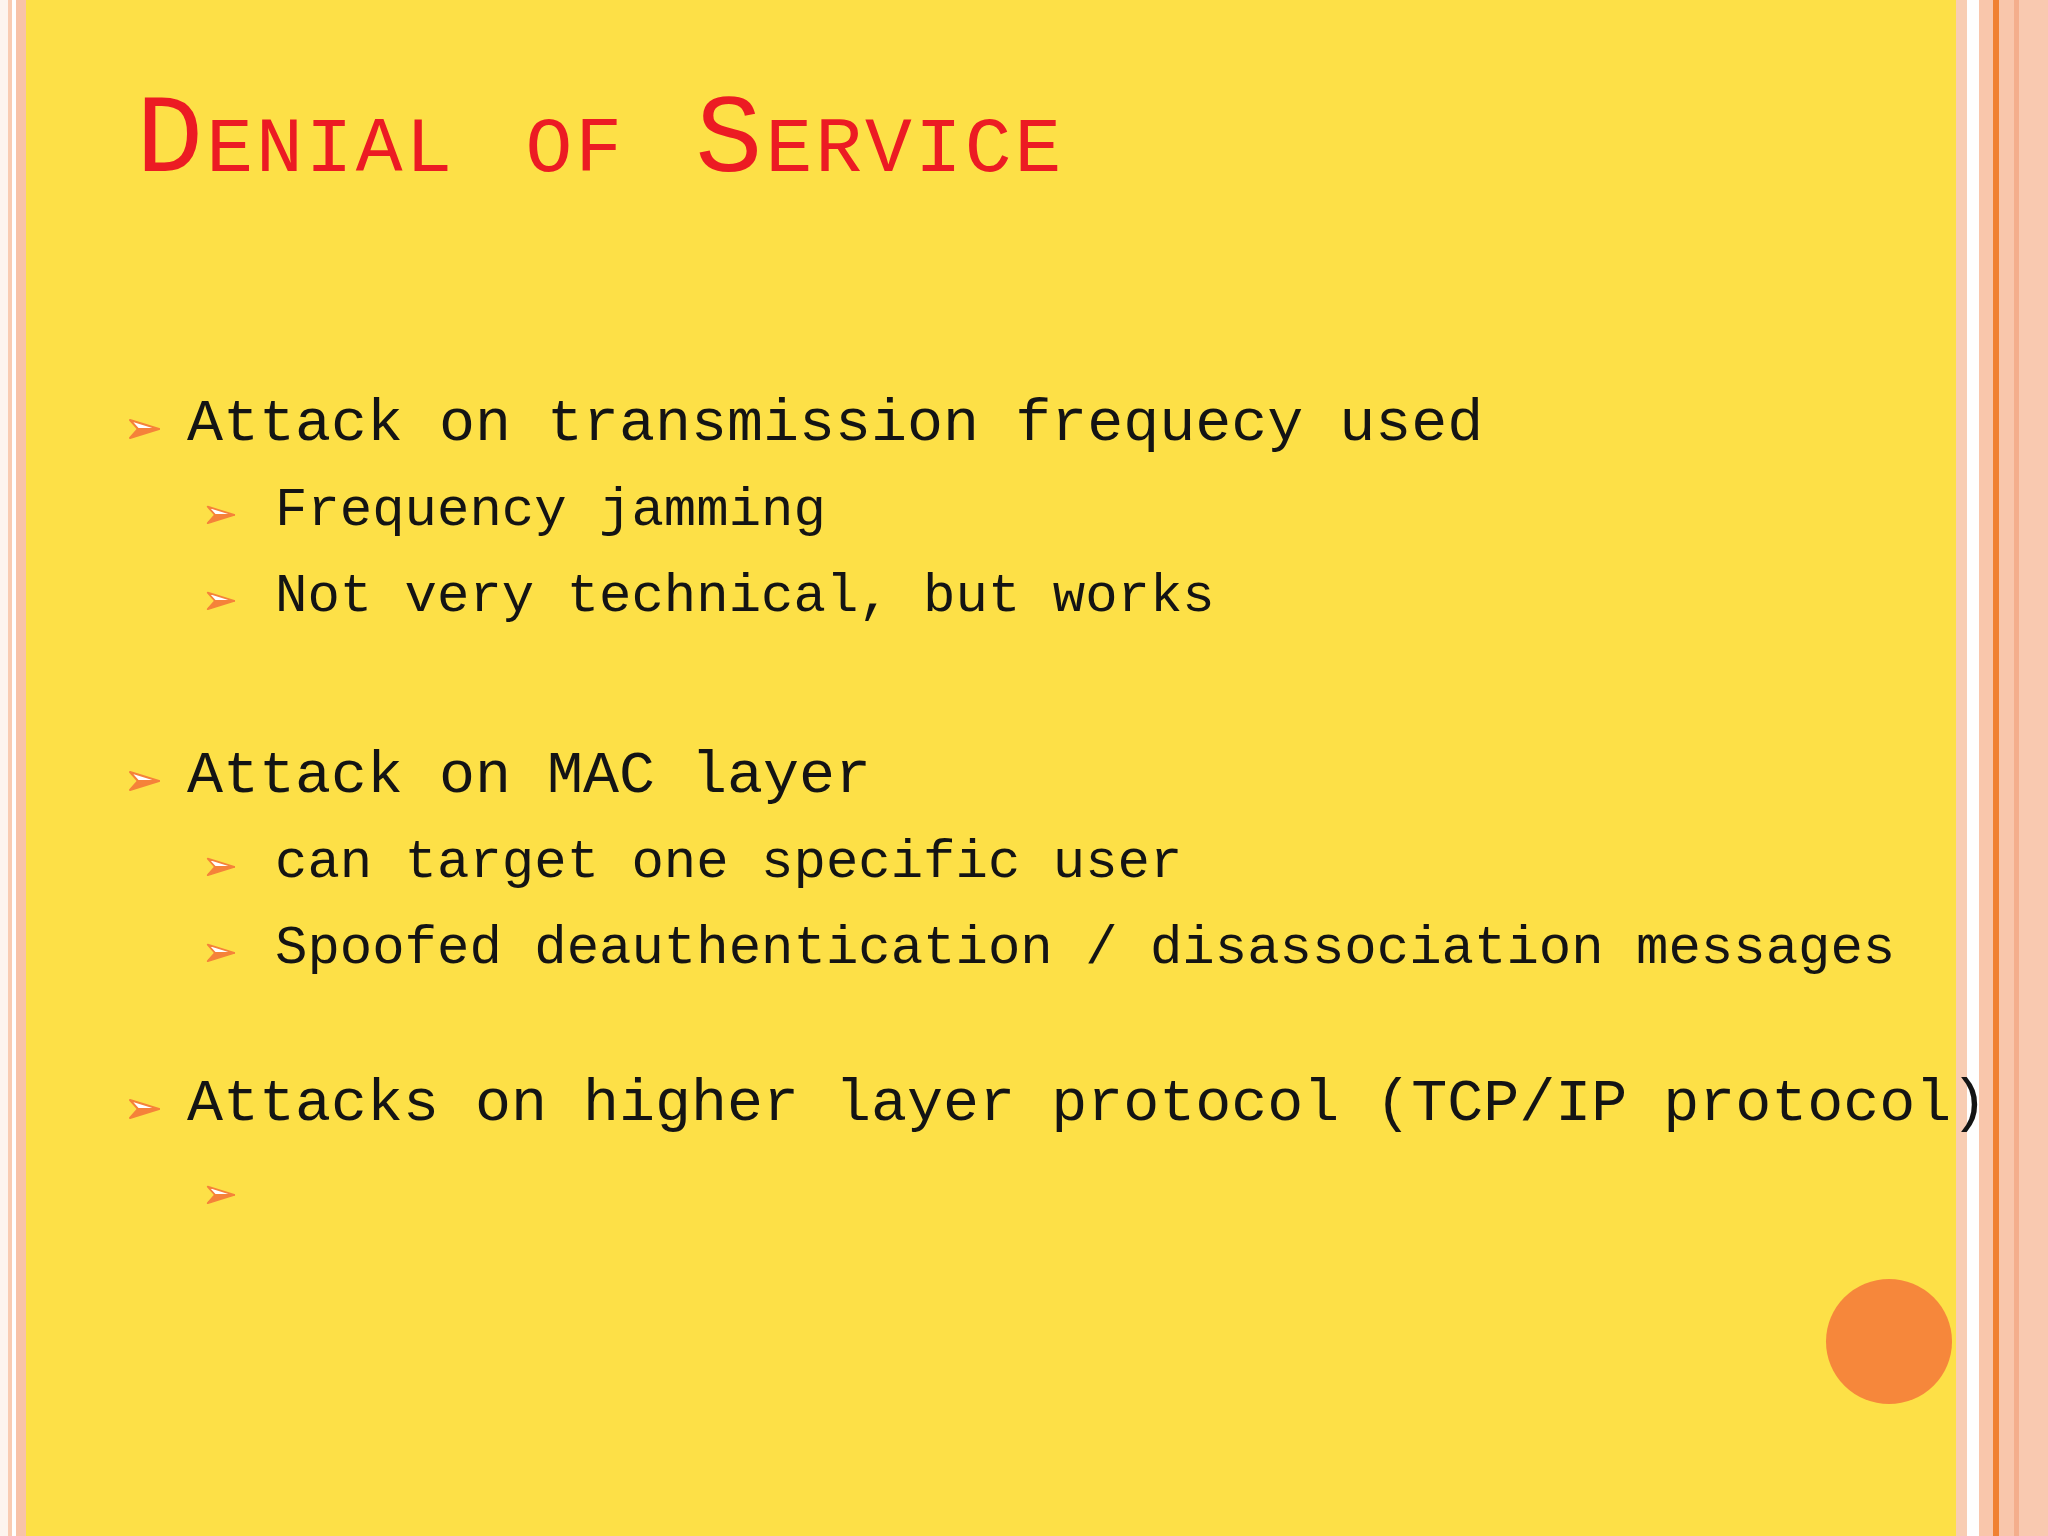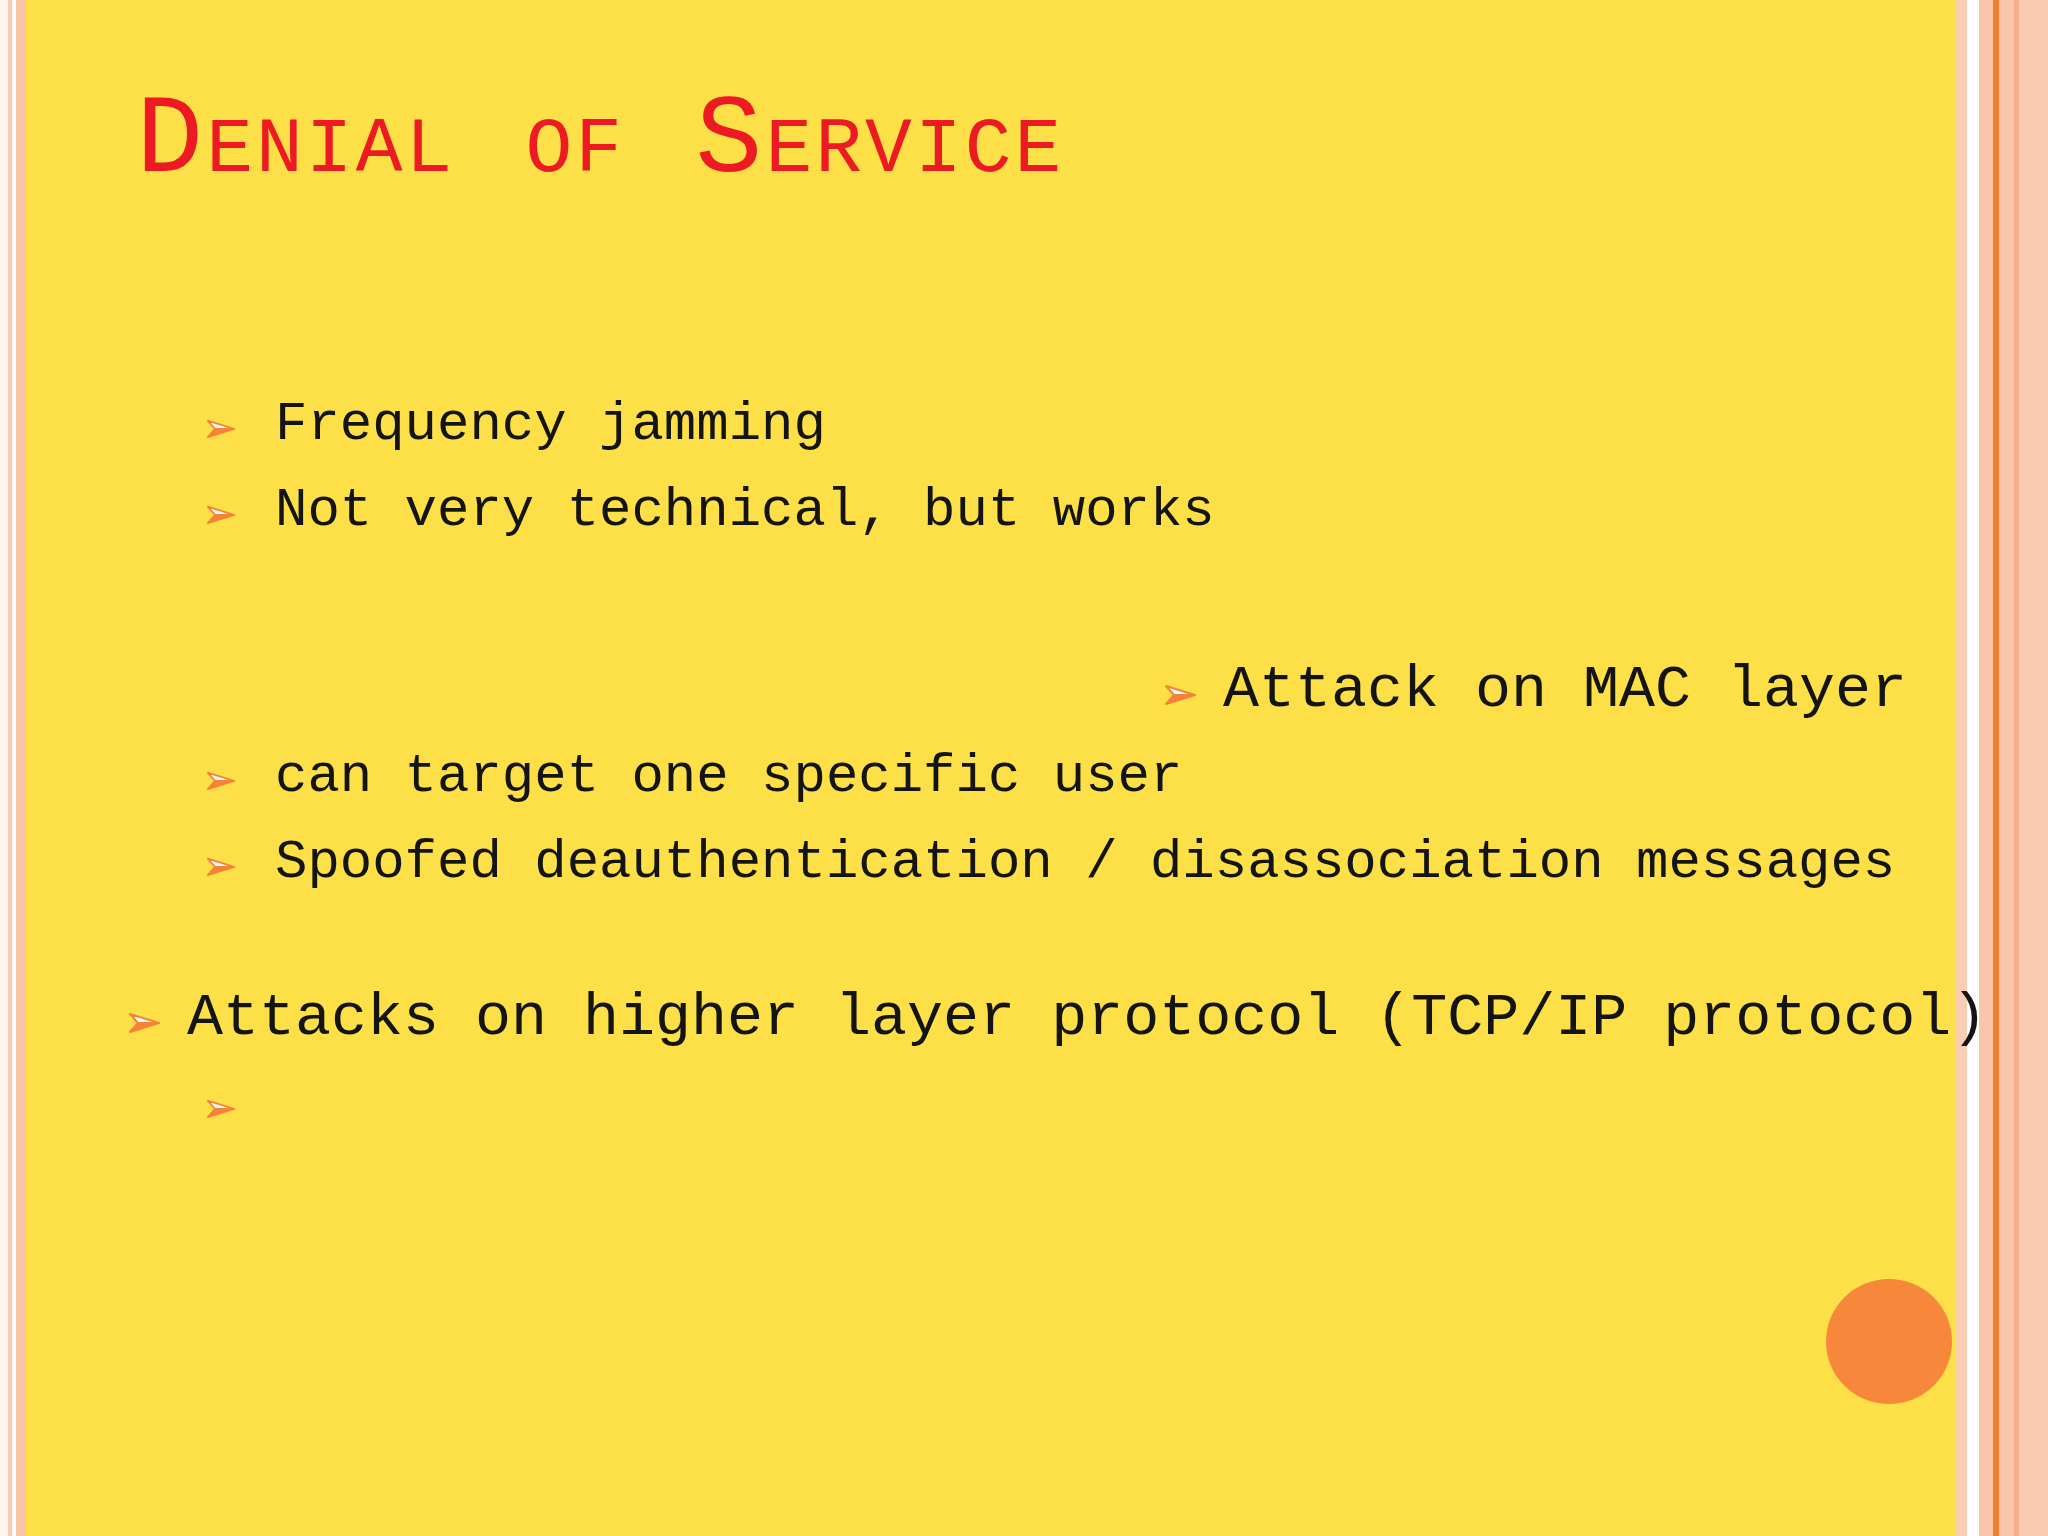--- a/index.html
+++ b/index.html
@@ -34,21 +34,21 @@
     position: absolute; left: 136px; top: 86px; margin: 0;
     font-size: 112px; font-weight: 400; line-height: 1;
     font-variant: small-caps; letter-spacing: 3px;
     color: #EC1B23; white-space: nowrap;
   }
   .content {
     position: absolute; left: 127px; top: 381px; width: 1780px;
   }
   .row { display: flex; align-items: center; height: 86px; }
   .row.l2 { padding-left: 78px; }
-  .gap-a { margin-top: 94px; justify-content: flex-end; }
+  .gap-a { margin-top: 94px; }
   .gap-b { margin-top: 70px; }
   .arrow { flex: 0 0 auto; line-height: 0; transform: translateY(5px); }
   .l1 .arrow { width: 34px; margin-right: 26px; }
   .l2 .arrow { width: 31px; margin-right: 39px; }
   .arrow svg { width: 100%; height: auto; display: block; }
   .txt { white-space: nowrap; color: #141414; }
   .l1 .txt { font-size: 60px; }
   .l2 .txt { font-size: 54px; }
   .circle {
     position: absolute; left: 1826px; top: 1279px;
@@ -61,20 +61,29 @@
 
 <div class="slide">
 
   <div class="border-left"></div>
   <div class="border-right"></div>
 
   <h1 class="title">Denial of Service</h1>
 
   <div class="content">
 
+    <div class="row l1">
+      <span class="arrow">
+        <svg viewBox="0 0 34 24">
+            <polygon points="3,3 32,12 11,12" fill="#FFFFFF" stroke="#F5823A" stroke-width="2" stroke-linejoin="round"></polygon>
+            <polygon points="11,12 32,12 3,21" fill="#F5823A" stroke="#F5823A" stroke-width="2" stroke-linejoin="round"></polygon>
+          </svg>
+      </span>
+      <span class="txt">Attack on transmission frequecy used</span>
+    </div>
 
     <div class="row l2">
       <span class="arrow">
         <svg viewBox="0 0 34 24">
             <polygon points="3,3 32,12 11,12" fill="#FFFFFF" stroke="#F5823A" stroke-width="2" stroke-linejoin="round"></polygon>
             <polygon points="11,12 32,12 3,21" fill="#F5823A" stroke="#F5823A" stroke-width="2" stroke-linejoin="round"></polygon>
           </svg>
       </span>
       <span class="txt">Frequency jamming</span>
     </div>

